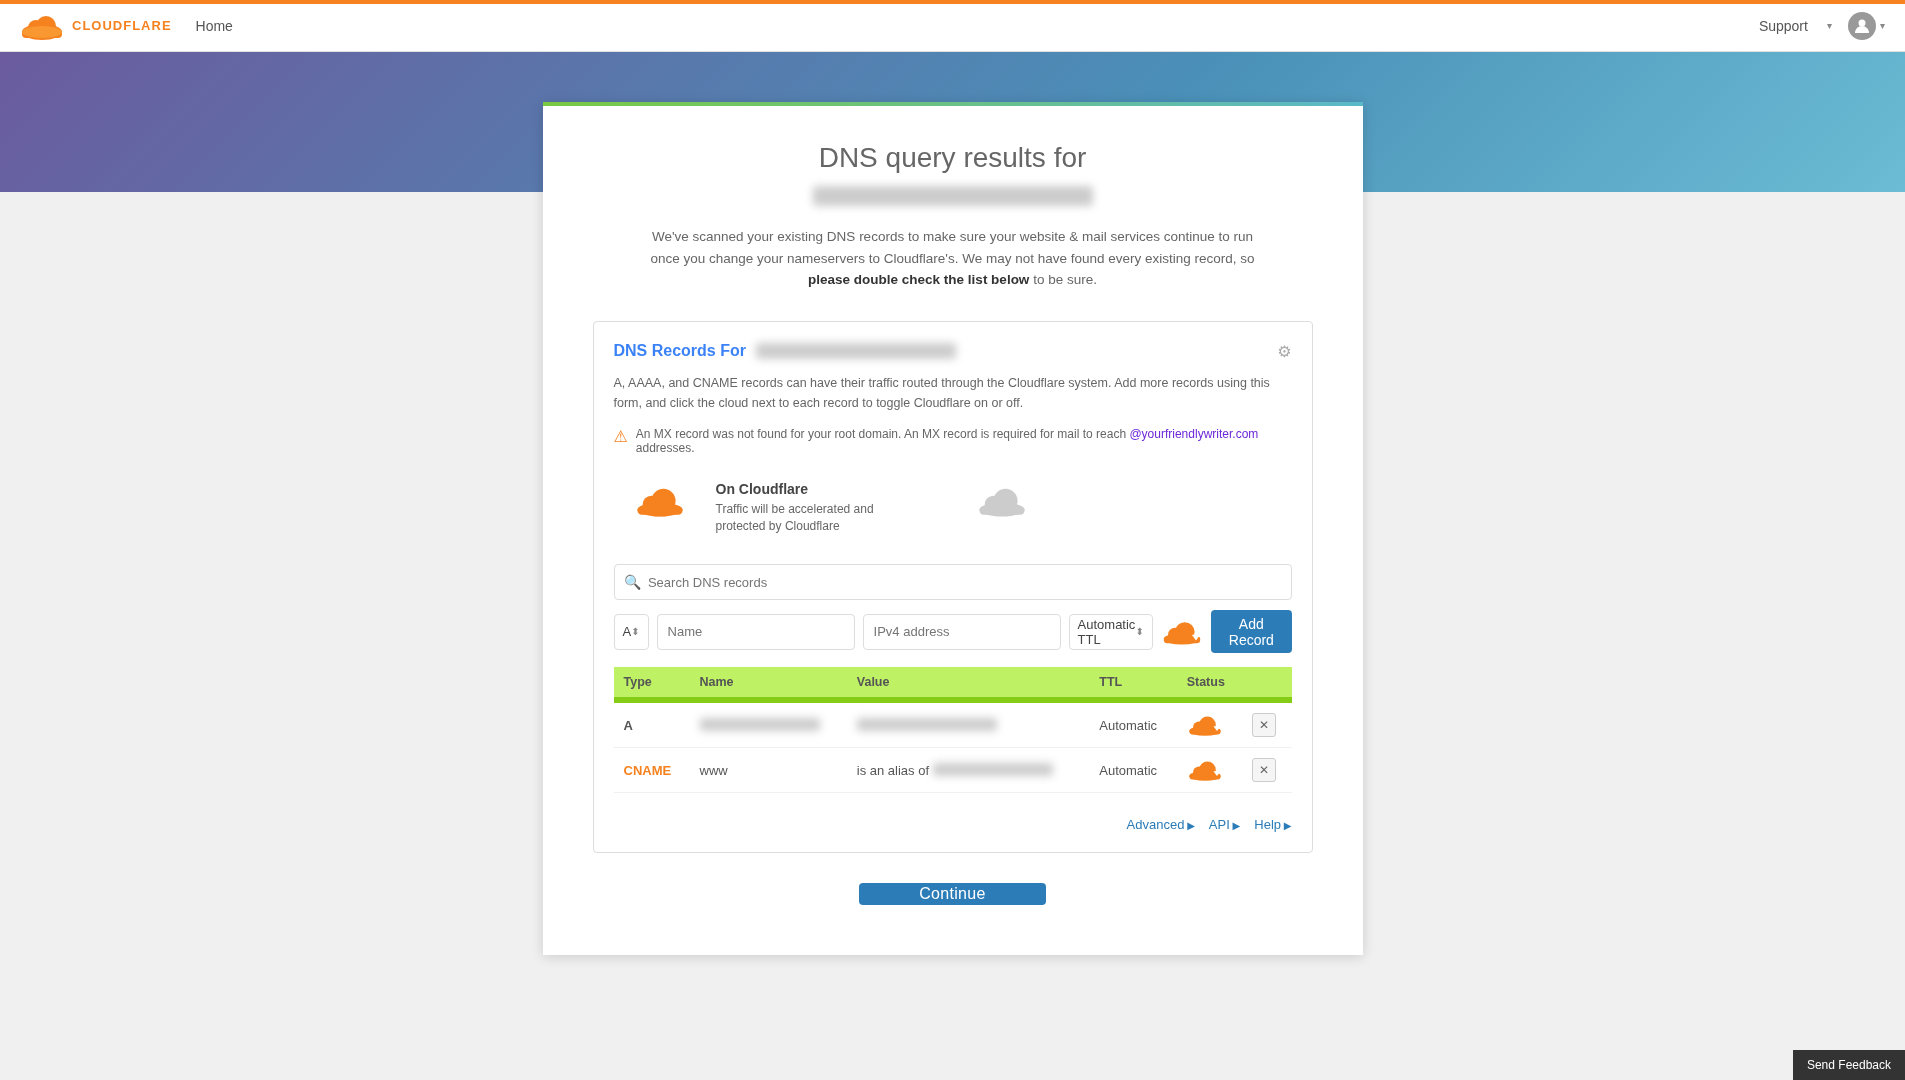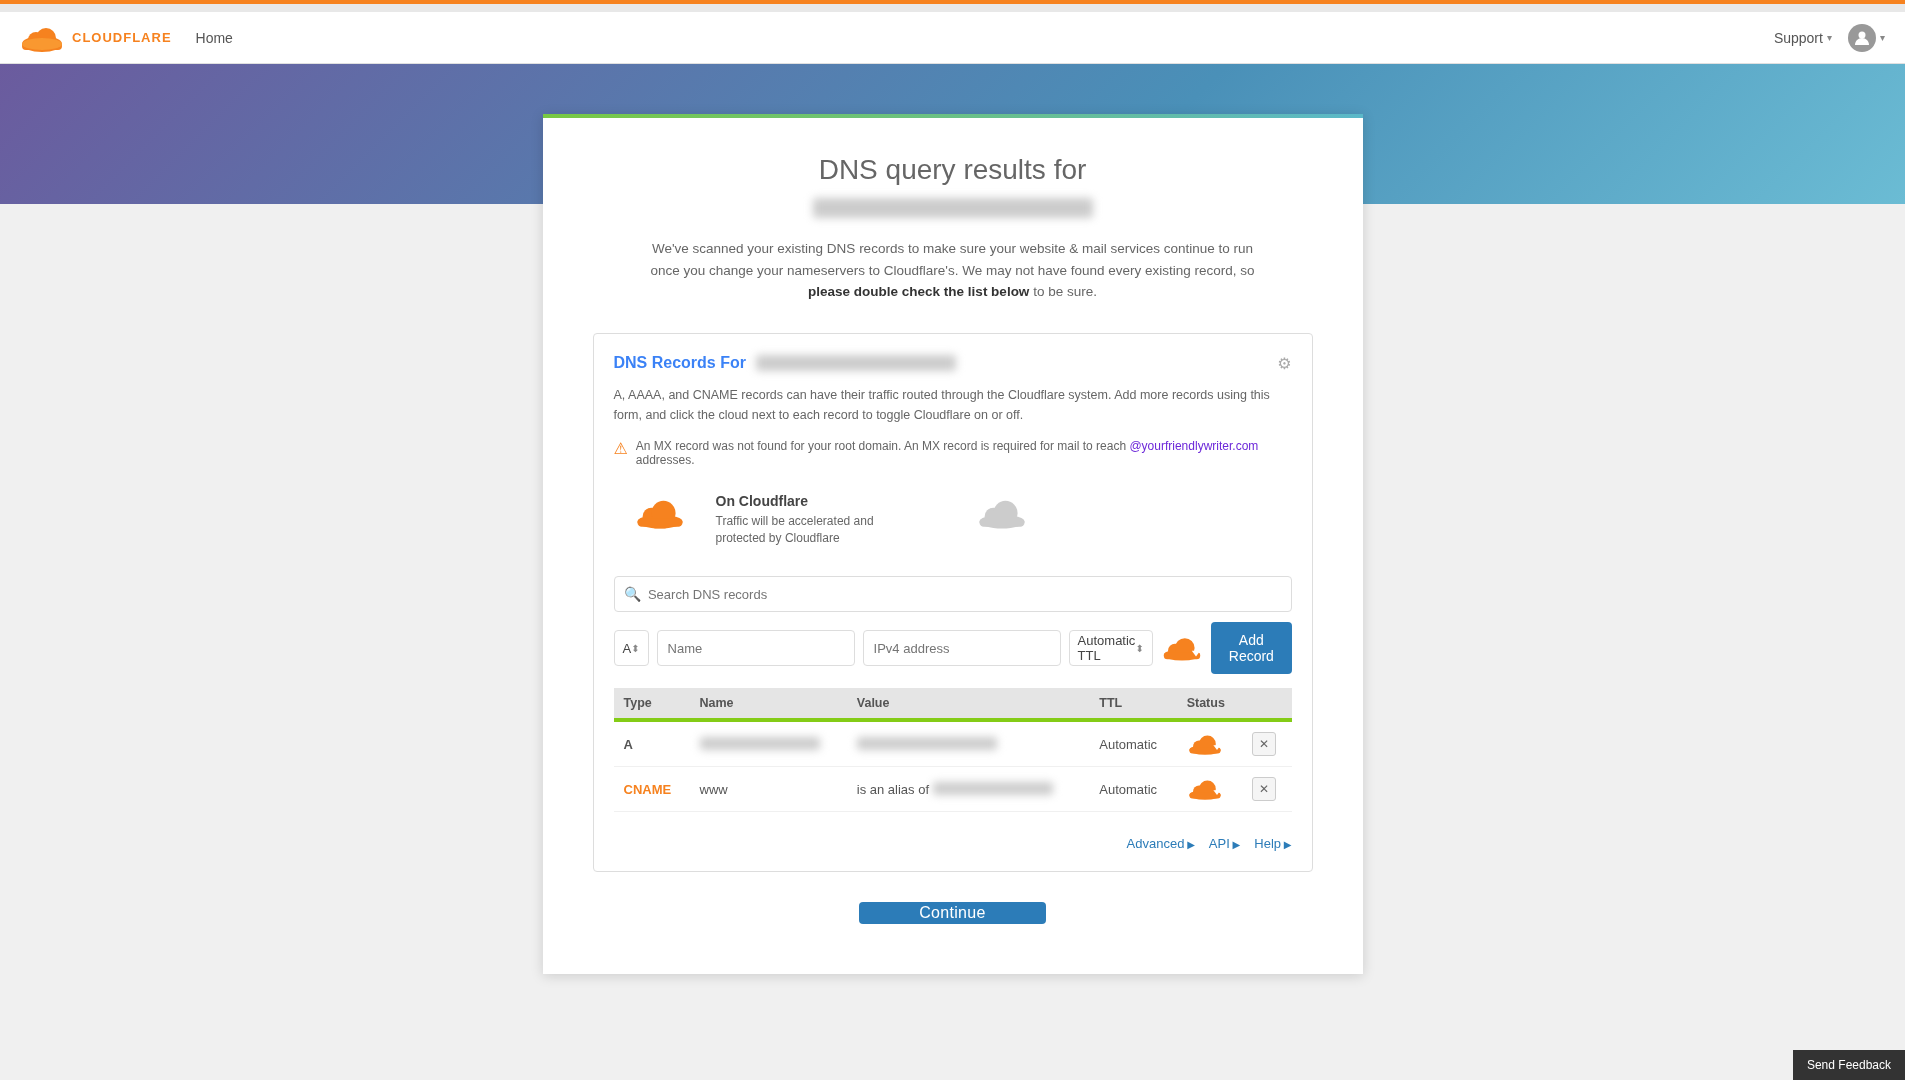--- a/index.html
+++ b/index.html
@@ -14,21 +14,20 @@
     .navbar {
       background: #fff;
       height: 52px;
       display: flex;
       align-items: center;
       justify-content: space-between;
       padding: 0 20px;
       border-bottom: 1px solid #e0e0e0;
       position: relative;
       z-index: 10;
-      margin-top: 12px;
     }
     .navbar-left {
       display: flex;
       align-items: center;
       gap: 24px;
     }
     .cloudflare-logo {
       display: flex;
       align-items: center;
       gap: 8px;
@@ -46,21 +45,21 @@
       display: flex;
       align-items: center;
       gap: 16px;
     }
     .nav-support {
       color: #555;
       font-size: 14px;
       cursor: pointer;
       display: flex;
       align-items: center;
-      gap: 4px;
+      gap: 19px;
     }
     .nav-user {
       display: flex;
       align-items: center;
       gap: 4px;
       cursor: pointer;
     }
     .user-avatar-circle {
       width: 28px;
       height: 28px;
@@ -348,35 +347,35 @@
       justify-content: center;
       width: 46px;
       height: 36px;
     }
     .add-record-btn {
       background: #2c7cb8;
       color: #fff;
       border: none;
       border-radius: 4px;
       padding: 0 18px;
-      height: 52px;
+      height: 43px;
       font-size: 14px;
       cursor: pointer;
       font-weight: 500;
     }
 
     
     .dns-table {
       width: 100%;
       border-collapse: collapse;
       font-size: 13px;
     }
     .dns-table thead tr {
-      background: #e5e5e5;
-      border-bottom: 4px solid #84cc16;
+      background: #bef264;
+      border-bottom: 6px solid #84cc16;
     }
     .dns-table thead th {
       text-align: left;
       padding: 8px 10px;
       color: #555;
       font-weight: 600;
       font-size: 12.5px;
     }
     .dns-table tbody tr {
       border-bottom: 1px solid #f0f0f0;

